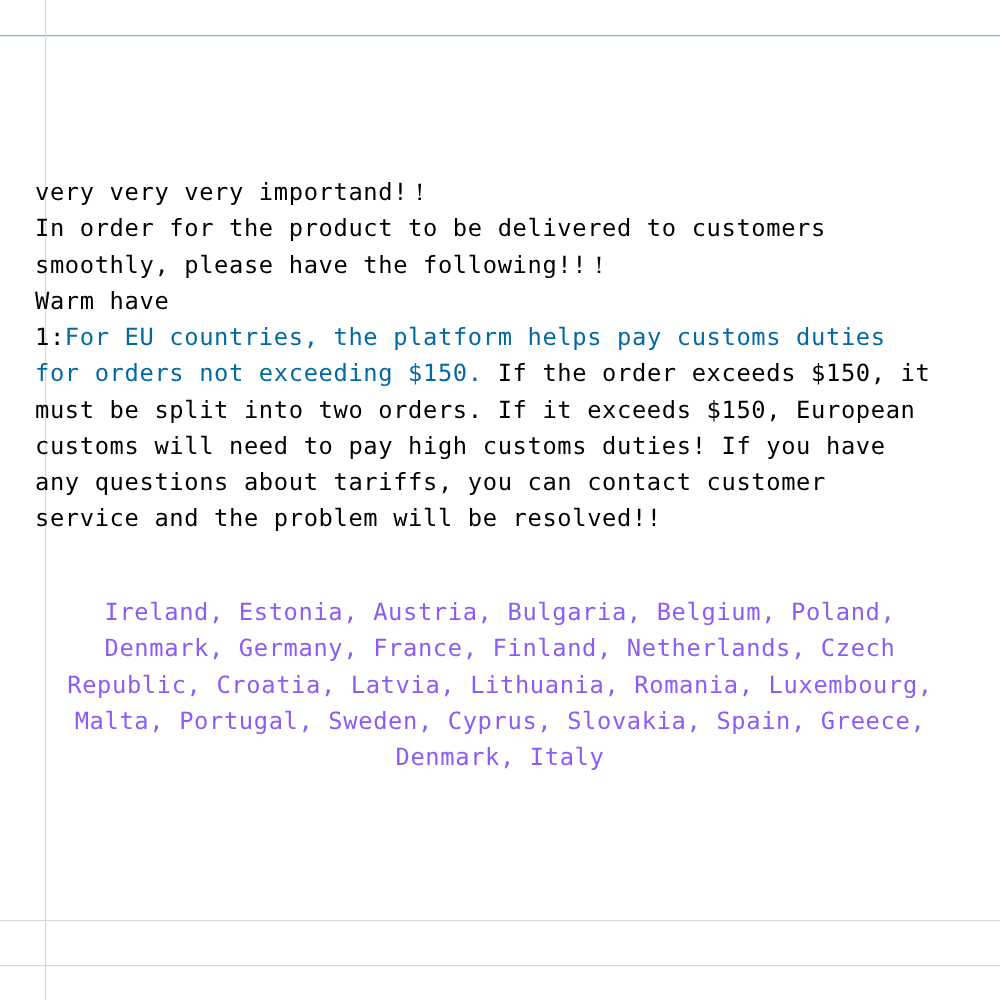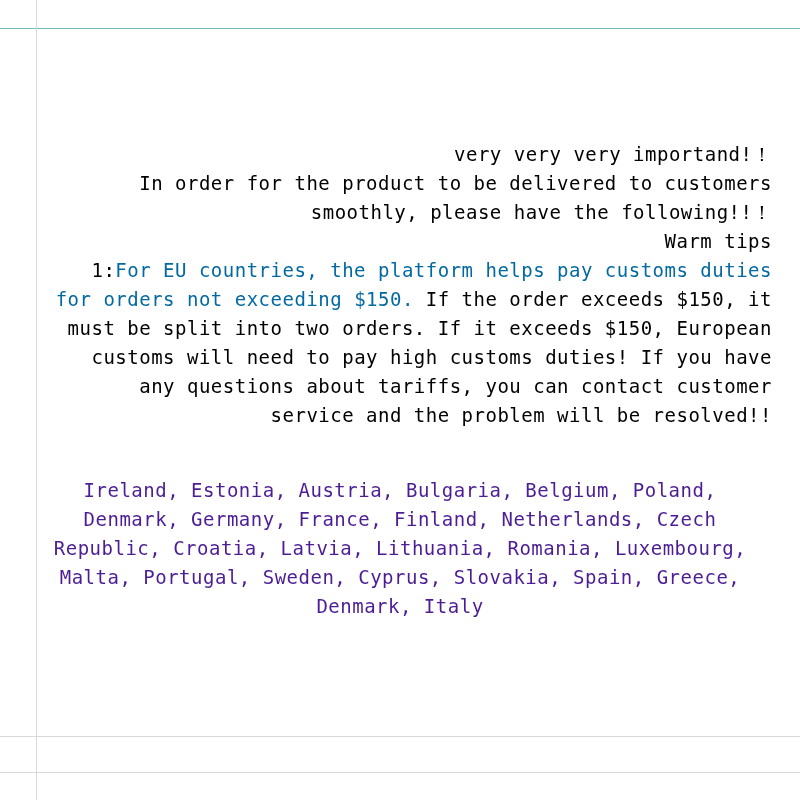--- a/index.html
+++ b/index.html
@@ -34,23 +34,23 @@
   .vline {
     position: absolute;
     top: 0;
     bottom: 0;
     width: 1px;
     background: #d9d9d9;
   }
   .notice {
     position: absolute;
     left: 0;
-    right: 0;
+    right: 16px;
     top: 140px;
-    text-align: right;
+    text-align: left;
     line-height: 29px;
     font-size: 19px;
     letter-spacing: 0.5px;
     color: #000000;
   }
   .line {
     white-space: pre-wrap;
     padding: 0 28px;
   }
   .red {
@@ -61,21 +61,21 @@
   }
   .countries {
     position: absolute;
     left: 0;
     right: 0;
     top: 476px;
     text-align: center;
     line-height: 29px;
     font-size: 19px;
     letter-spacing: 0.5px;
-    color: #4c1d95;
+    color: #8b5cf6;
     padding: 0 40px;
     box-sizing: border-box;
   }
   .countries .line {
     white-space: pre-wrap;
     padding: 0;
   }
 </style>
 </head>
 <body>
@@ -84,21 +84,21 @@
 
   <div class="hline teal" style="top:28px;"></div>
   <div class="hline" style="top:736px;"></div>
   <div class="hline" style="top:772px;"></div>
   <div class="vline" style="left:36px;"></div>
 
   <div class="notice">
     <div class="line black">very very very importand!！</div>
     <div class="line black">In order for the product to be delivered to customers</div>
     <div class="line black">smoothly, please have the following!!！</div>
-    <div class="line black">Warm tips</div>
+    <div class="line black">Warm have</div>
 
     <div class="line"><span class="black">1:</span><span class="red">For EU countries, the platform helps pay customs duties</span></div>
     <div class="line"><span class="red">for orders not exceeding $150.</span><span class="black"> If the order exceeds $150, it</span></div>
     <div class="line black">must be split into two orders. If it exceeds $150, European</div>
     <div class="line black">customs will need to pay high customs duties! If you have</div>
     <div class="line black">any questions about tariffs, you can contact customer</div>
     <div class="line black">service and the problem will be resolved!!</div>
   </div>
 
   <div class="countries">

